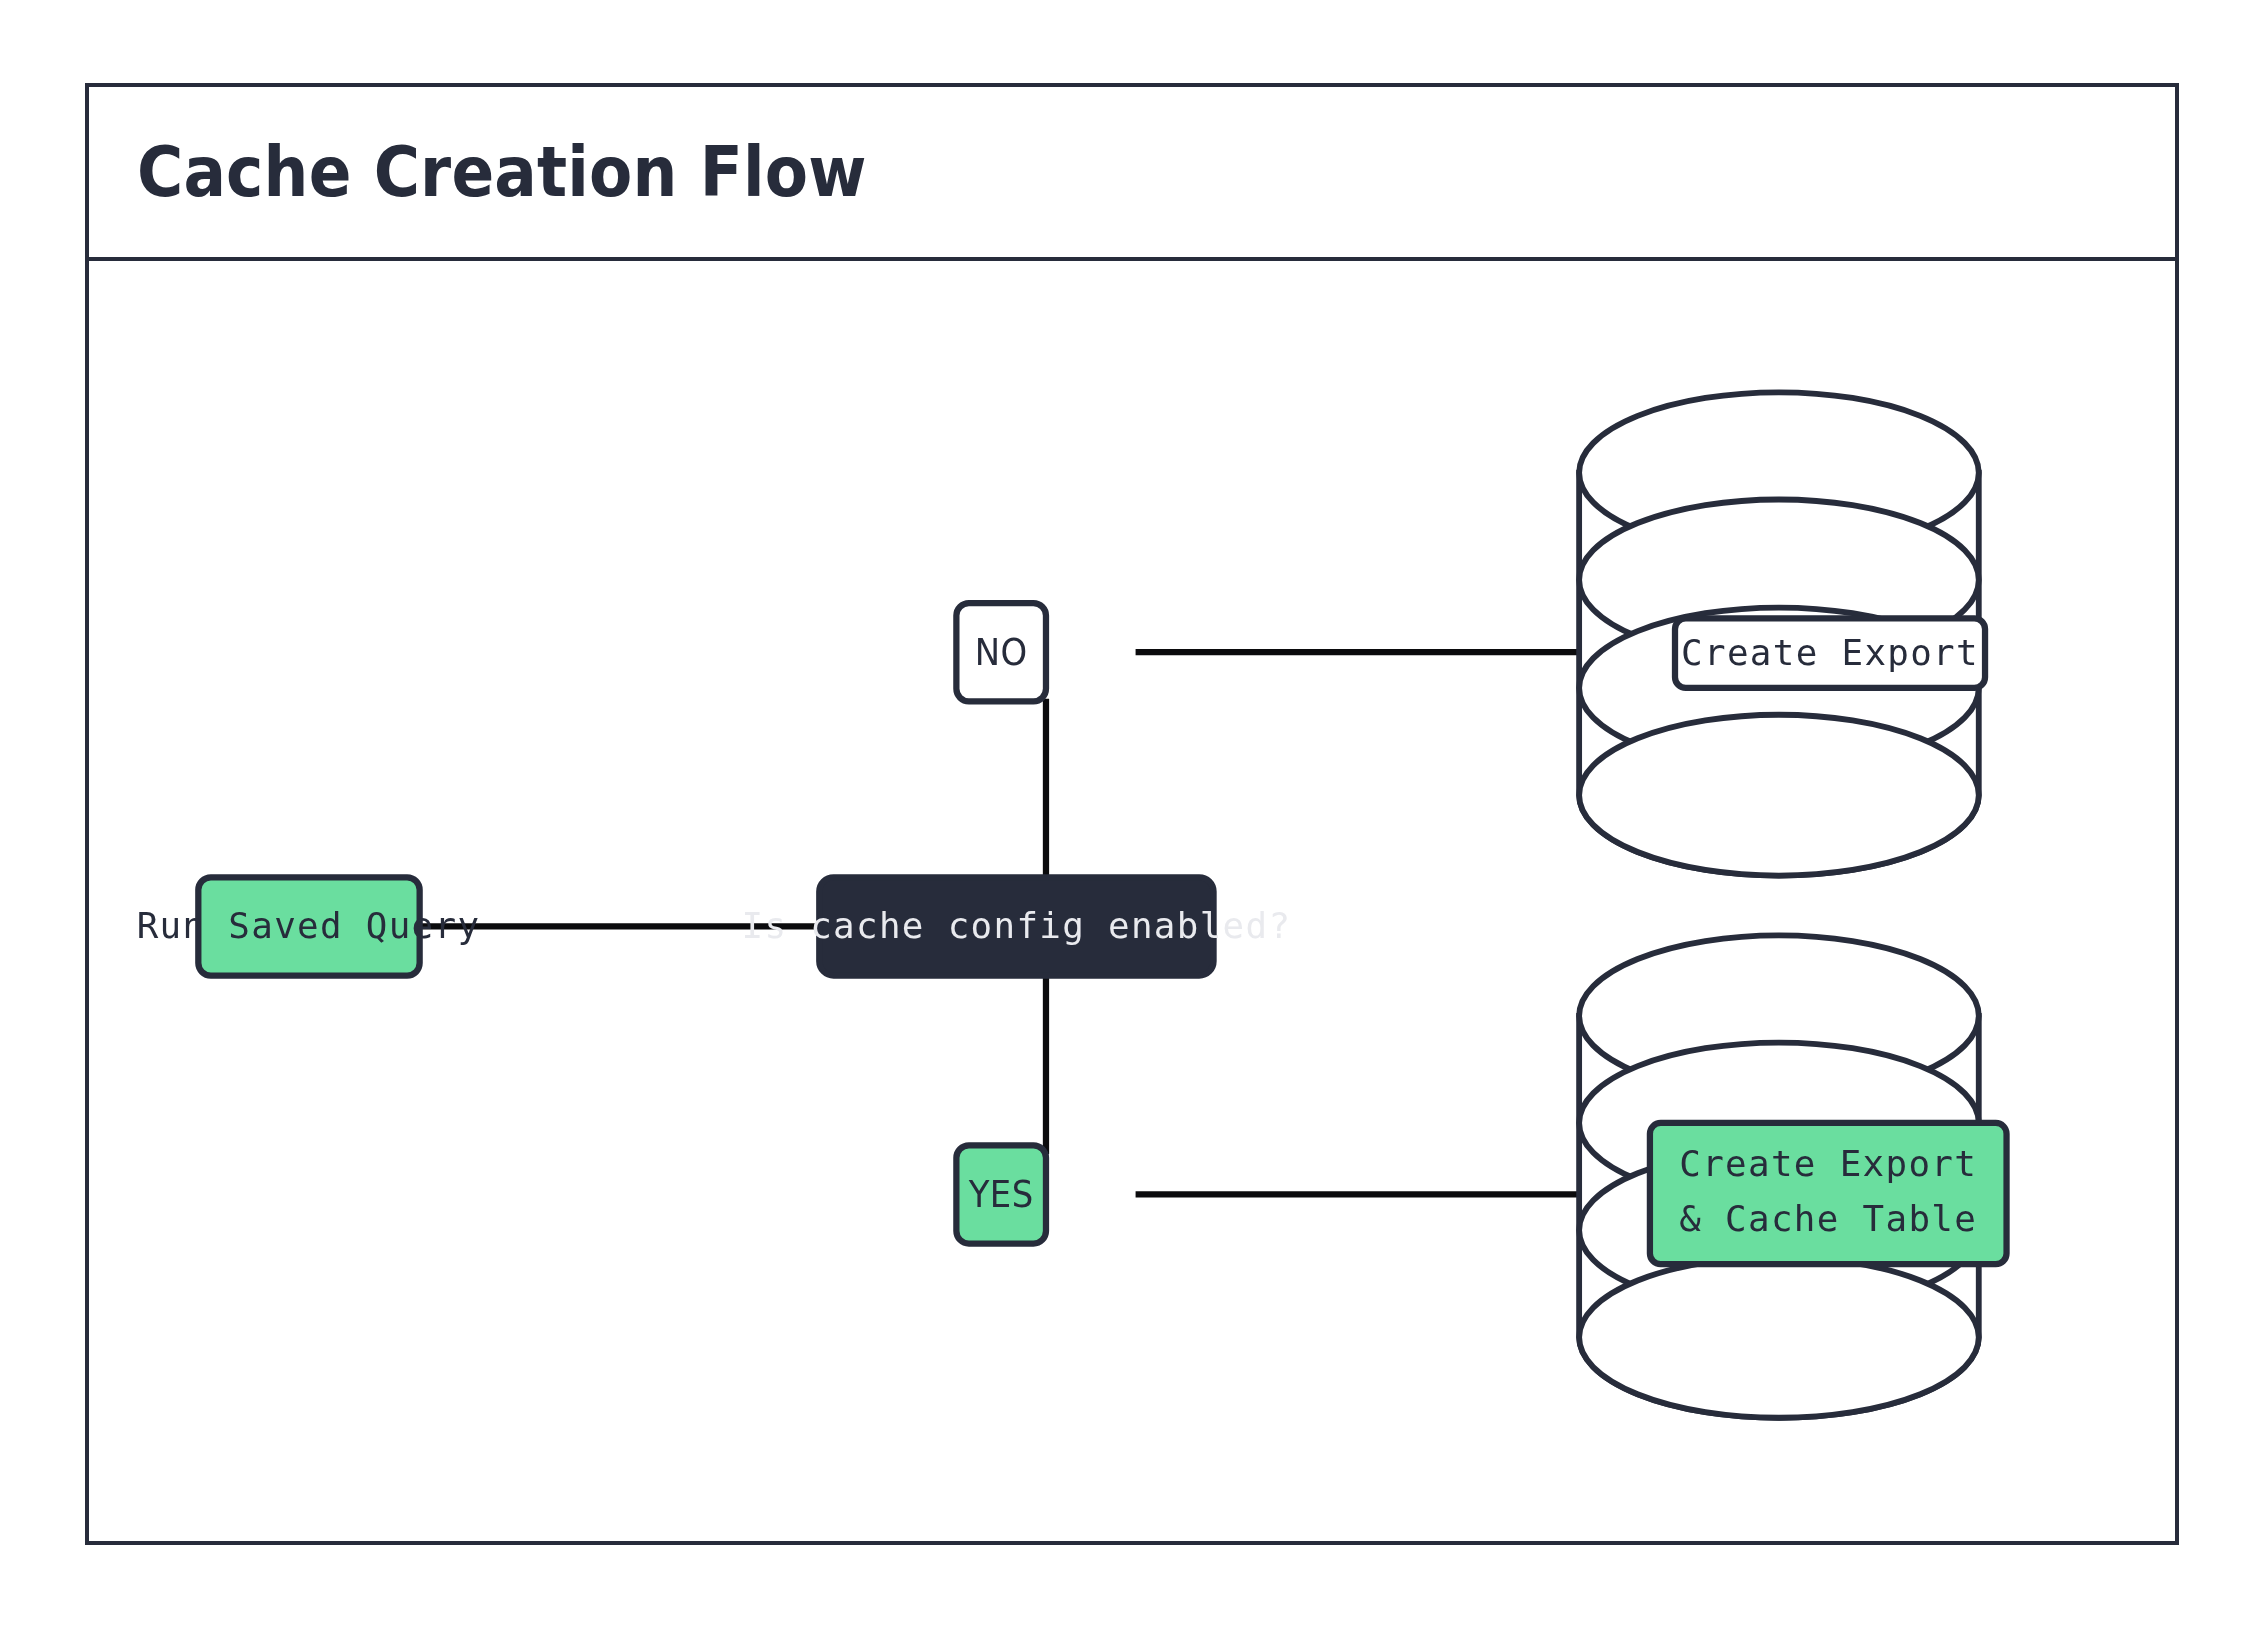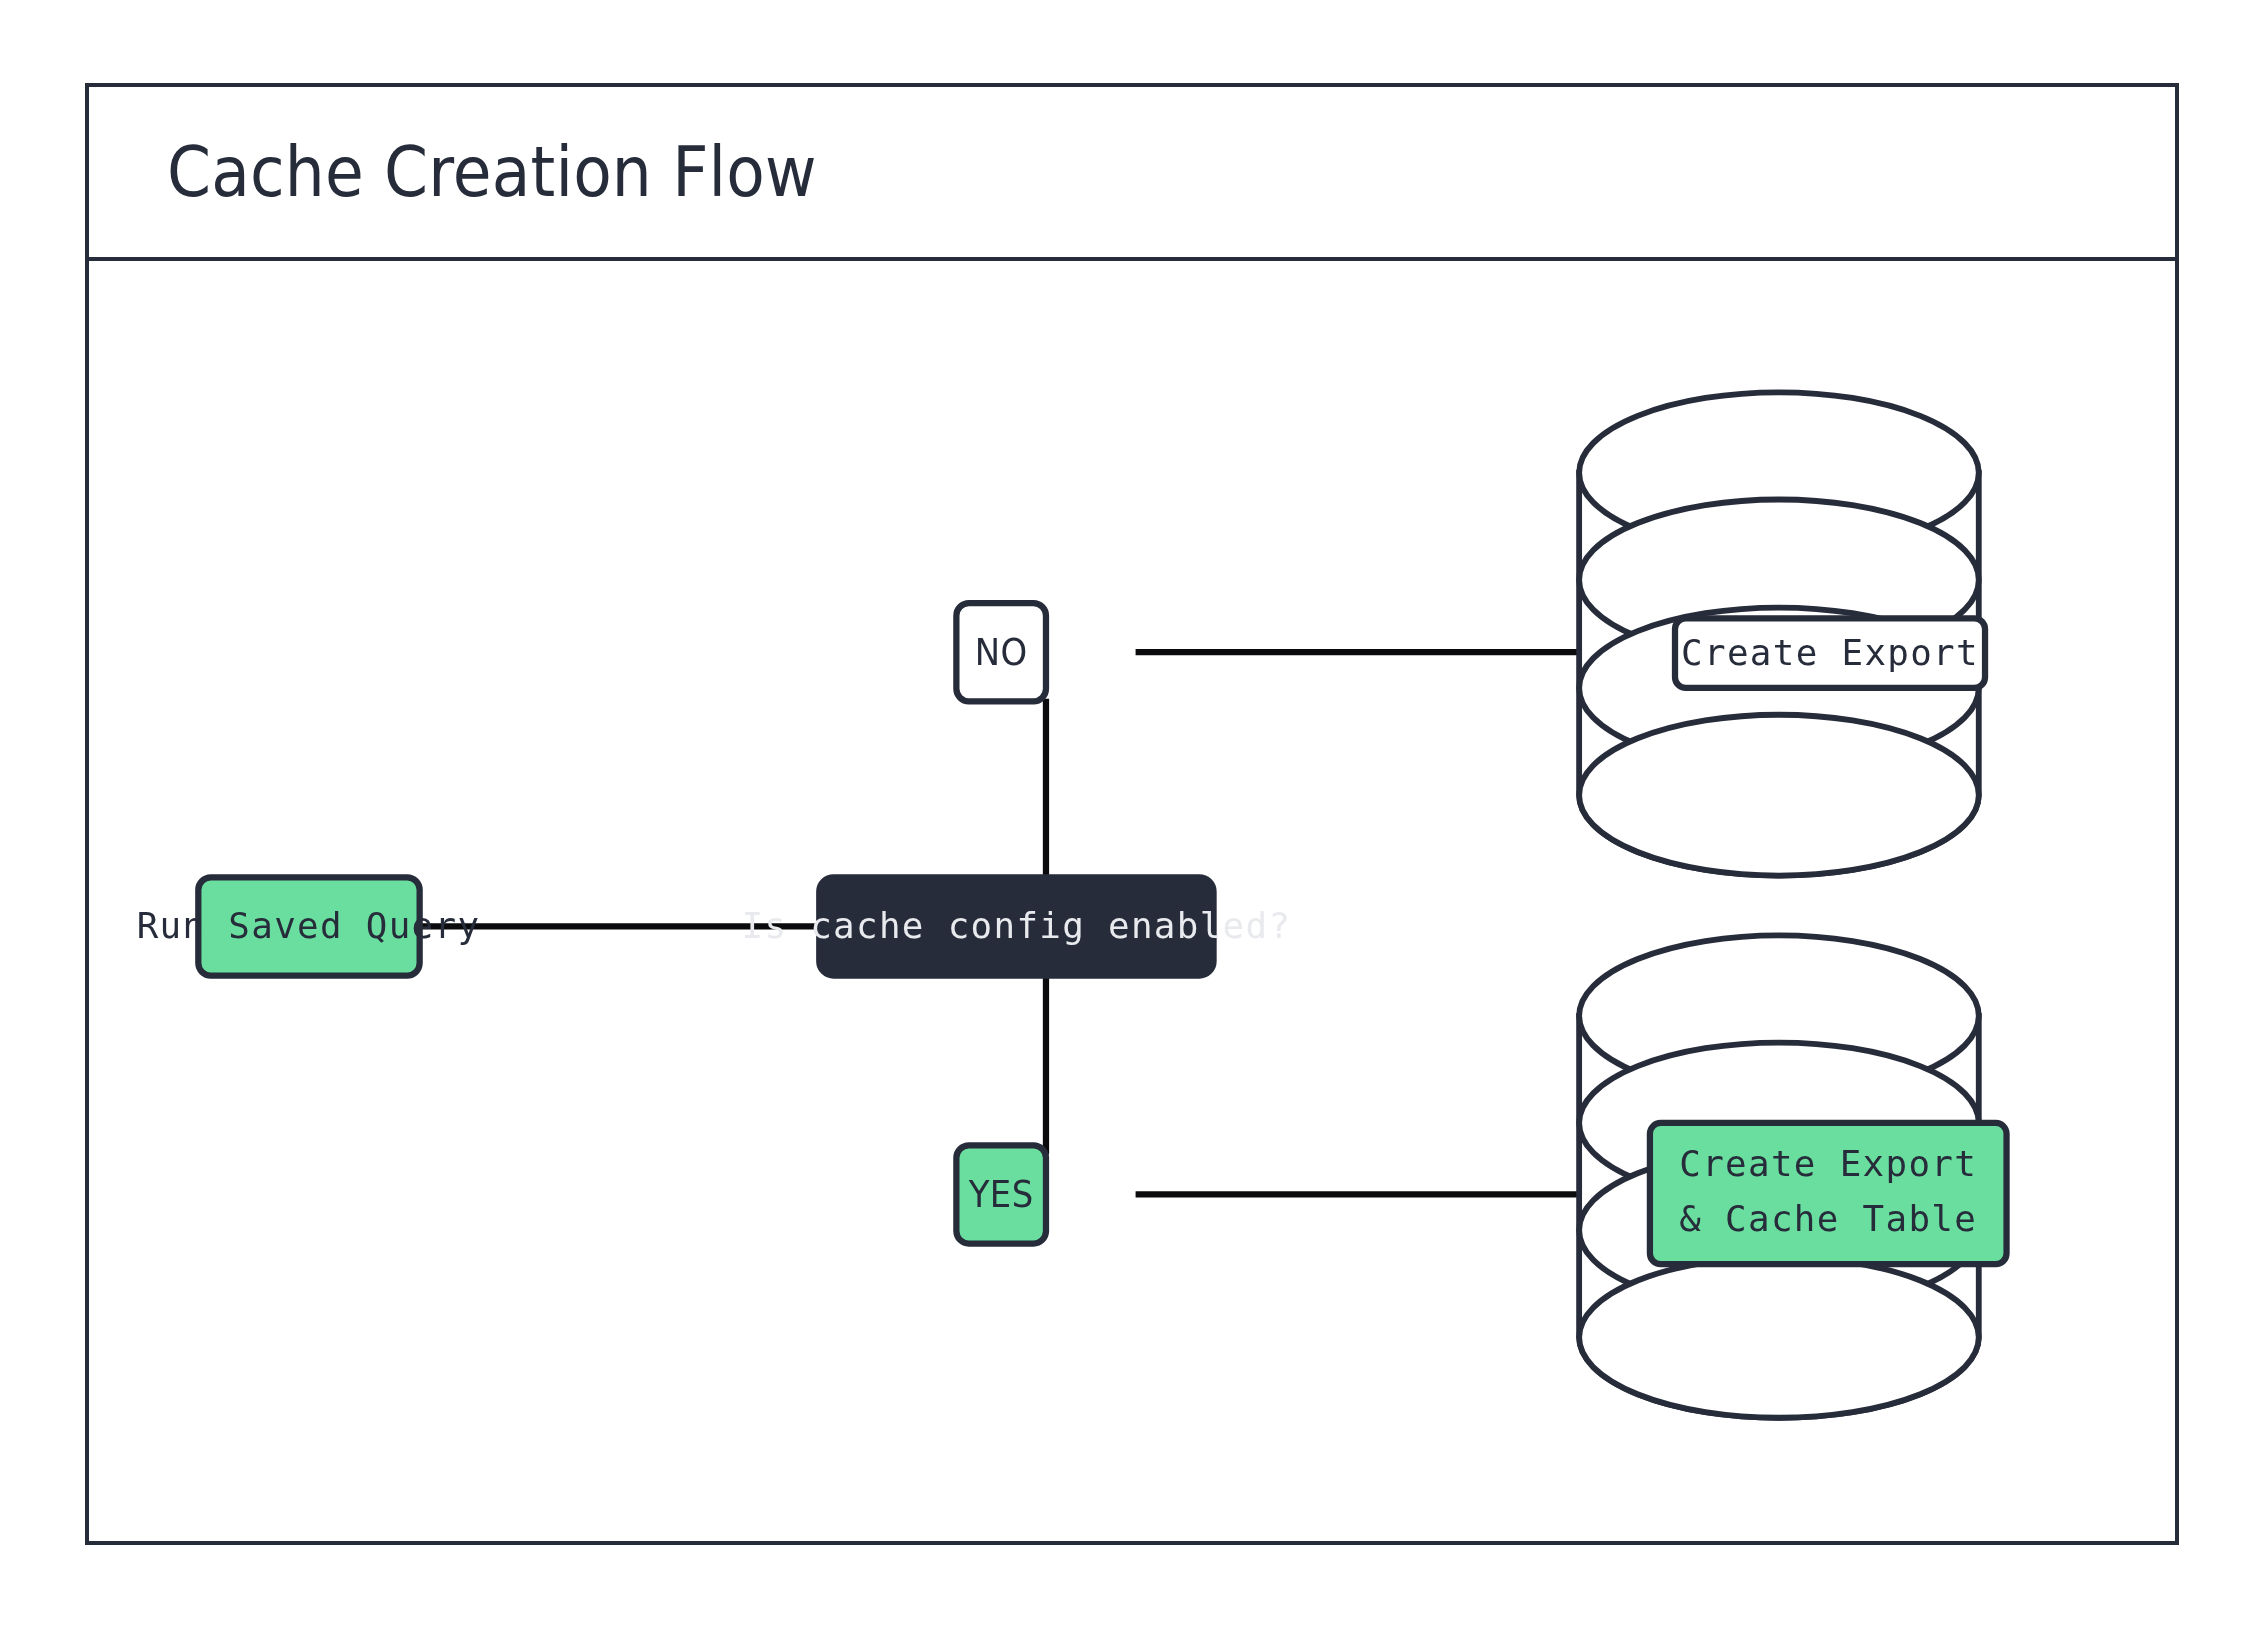--- a/index.html
+++ b/index.html
@@ -36,25 +36,25 @@
     left: 0;
     top: 0;
     right: 0;
     height: 174px;
     border-bottom: 4.5px solid #272c3b;
     box-sizing: border-box;
     display: flex;
     align-items: center;
   }
   .diagram-title {
-    margin-left: 78px;
+    margin-left: 48px;
     font-family: "DejaVu Sans Condensed", "Liberation Sans Narrow", "Liberation Sans", sans-serif;
     font-stretch: condensed;
     font-size: 70px;
-    font-weight: 400;
+    font-weight: 700;
     color: #272c3b;
     letter-spacing: 0.2px;
     white-space: nowrap;
   }
   .canvas-area {
     position: absolute;
     left: 0;
     top: 174px;
     right: 0;
     bottom: 0;

